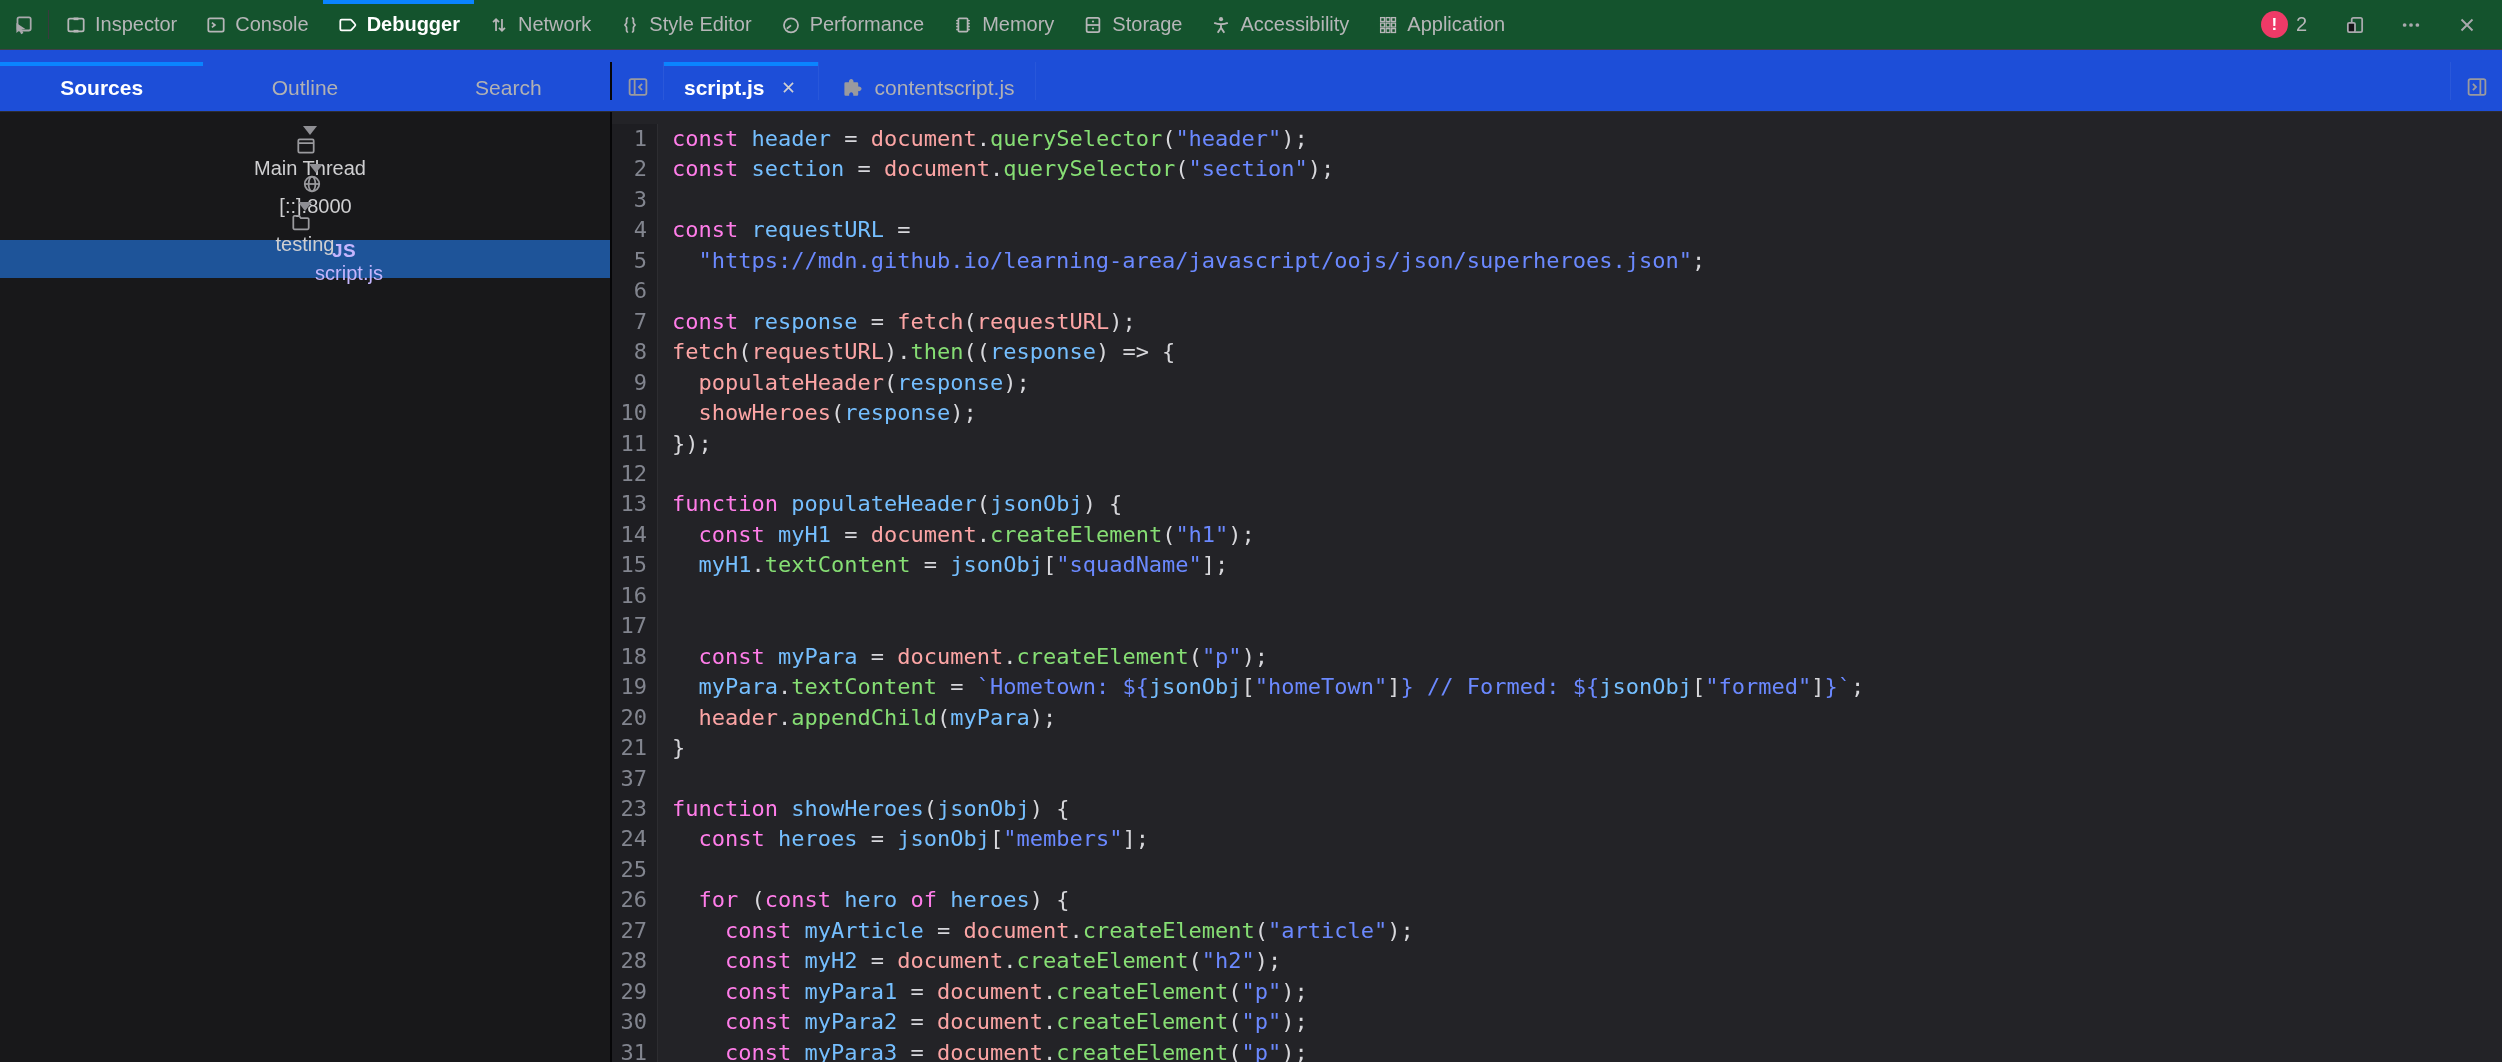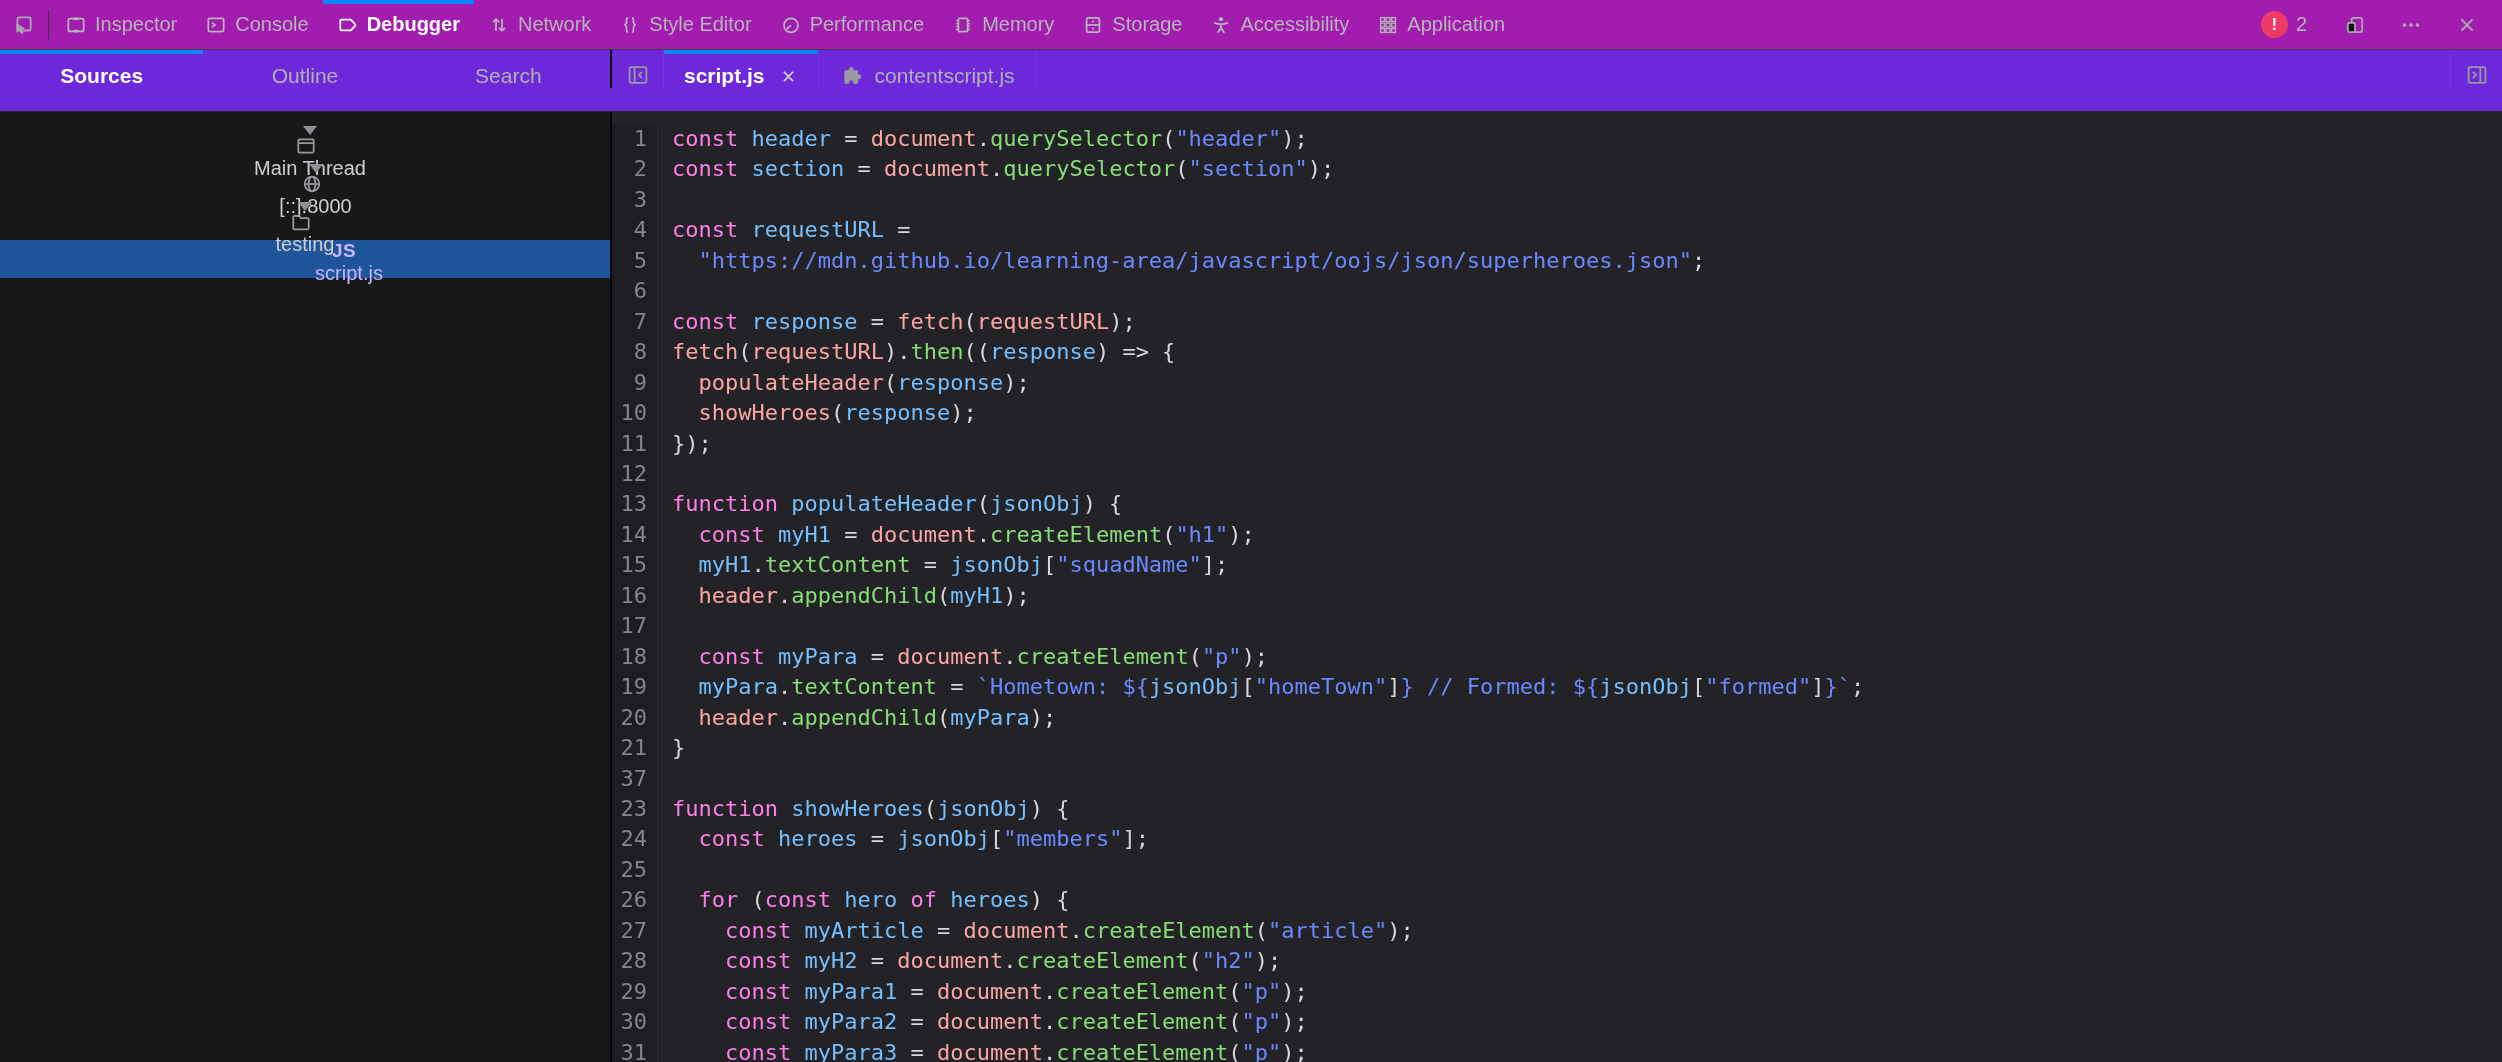--- a/index.html
+++ b/index.html
@@ -1,41 +1,41 @@
 <!DOCTYPE html>
 <html><head>
 <meta charset="utf-8">
 <style>
   * { margin:0; padding:0; box-sizing:border-box; }
   html,body { width:2502px; height:1062px; overflow:hidden; background:#18181a;
     font-family:"Liberation Sans", sans-serif; }
   .app { width:2502px; height:1062px; display:flex; flex-direction:column; }
 
   
-  .toolbar { height:50px; flex:0 0 50px; background:#a21caf; display:flex; align-items:stretch;
+  .toolbar { height:50px; flex:0 0 50px; background:#14532d; display:flex; align-items:stretch;
     border-bottom:1px solid #3f3f45; color:#b6b6b8; position:relative; }
   .tbtn { background:none; border:none; color:#a9a9ad; display:flex; align-items:center;
     justify-content:center; width:46px; cursor:pointer; }
   .vsep { width:1px; background:#3a3a3e; margin:10px 2px; }
   .tool-tabs { display:flex; align-items:stretch; }
   .tool-tab { position:relative; display:flex; align-items:center; gap:8px; padding:0 14px;
     color:#b6b6b8; font-size:20px; cursor:pointer; }
   .tool-tab.active { color:#ffffff; font-weight:600; }
   .tool-tab.active::before { content:""; position:absolute; top:0; left:0; right:0; height:4px;
     background:var(--accent,#0a84ff); }
   .tool-tab .ticon { display:flex; width:22px; height:22px; align-items:center; justify-content:center; }
   .toolbar-right { margin-left:auto; display:flex; align-items:center; gap:10px; padding-right:12px; }
   .err-wrap { display:flex; align-items:center; gap:8px; cursor:pointer; }
   .err-badge { width:27px; height:27px; border-radius:50%; background:#ee3a67; color:#fff;
     font-weight:700; font-size:17px; display:flex; align-items:center; justify-content:center; }
   .err-count { color:#b6b6b8; font-size:20px; }
   svg { display:block; }
 
   
-  .row2 { height:62px; flex:0 0 62px; background:#6d28d9; display:flex; align-items:flex-start;
+  .row2 { height:62px; flex:0 0 62px; background:#1d4ed8; display:flex; align-items:center;
     border-bottom:1px solid #2c2c30; }
   .panel-header { width:612px; flex:0 0 612px; display:flex; border-right:2px solid #060608; }
   .ptab { position:relative; flex:1 1 0; display:flex; align-items:center; justify-content:center;
     padding-top:14px; color:#b1b1b3; font-size:21px; cursor:pointer; }
   .ptab.active { color:#ffffff; font-weight:600; }
   .ptab.active::before { content:""; position:absolute; top:0; left:0; right:0; height:4px;
     background:var(--accent,#0a84ff); }
   .tabstrip { flex:1 1 auto; display:flex; align-items:stretch; position:relative; }
   .strip-btn { background:none; border:none; color:#9a9a9e; width:52px; display:flex;
     align-items:center; justify-content:center; padding-top:12px; cursor:pointer;
@@ -325,21 +325,21 @@
         <div class="cline"><span class="ln">6</span><span class="ctext"> </span></div>
         <div class="cline"><span class="ln">7</span><span class="ctext"><span class="tk-k">const </span><span class="tk-d">response</span><span class="tk-o"> = </span><span class="tk-g">fetch</span><span class="tk-o">(</span><span class="tk-g">requestURL</span><span class="tk-o">);</span></span></div>
         <div class="cline"><span class="ln">8</span><span class="ctext"><span class="tk-g">fetch</span><span class="tk-o">(</span><span class="tk-g">requestURL</span><span class="tk-o">).</span><span class="tk-p">then</span><span class="tk-o">((</span><span class="tk-d">response</span><span class="tk-o">) =&gt; {</span></span></div>
         <div class="cline"><span class="ln">9</span><span class="ctext"><span class="tk-o">  </span><span class="tk-g">populateHeader</span><span class="tk-o">(</span><span class="tk-d">response</span><span class="tk-o">);</span></span></div>
         <div class="cline"><span class="ln">10</span><span class="ctext"><span class="tk-o">  </span><span class="tk-g">showHeroes</span><span class="tk-o">(</span><span class="tk-d">response</span><span class="tk-o">);</span></span></div>
         <div class="cline"><span class="ln">11</span><span class="ctext"><span class="tk-o">});</span></span></div>
         <div class="cline"><span class="ln">12</span><span class="ctext"> </span></div>
         <div class="cline"><span class="ln">13</span><span class="ctext"><span class="tk-k">function </span><span class="tk-d">populateHeader</span><span class="tk-o">(</span><span class="tk-d">jsonObj</span><span class="tk-o">) {</span></span></div>
         <div class="cline"><span class="ln">14</span><span class="ctext"><span class="tk-o">  </span><span class="tk-k">const </span><span class="tk-d">myH1</span><span class="tk-o"> = </span><span class="tk-g">document</span><span class="tk-o">.</span><span class="tk-p">createElement</span><span class="tk-o">(</span><span class="tk-s">"h1"</span><span class="tk-o">);</span></span></div>
         <div class="cline"><span class="ln">15</span><span class="ctext"><span class="tk-o">  </span><span class="tk-d">myH1</span><span class="tk-o">.</span><span class="tk-p">textContent</span><span class="tk-o"> = </span><span class="tk-d">jsonObj</span><span class="tk-o">[</span><span class="tk-s">"squadName"</span><span class="tk-o">];</span></span></div>
-        <div class="cline"><span class="ln">16</span><span class="ctext"><span class="tk-o">  </span><span class="tk-g">header</span><span class="tk-o">.</span><span class="tk-p">appendChild</span><span class="tk-o">(</span><span class="tk-d">myH1</span><span class="tk-o">);</span></span></div>
+        <div class="cline"><span class="ln">16</span></div>
         <div class="cline"><span class="ln">17</span><span class="ctext"> </span></div>
         <div class="cline"><span class="ln">18</span><span class="ctext"><span class="tk-o">  </span><span class="tk-k">const </span><span class="tk-d">myPara</span><span class="tk-o"> = </span><span class="tk-g">document</span><span class="tk-o">.</span><span class="tk-p">createElement</span><span class="tk-o">(</span><span class="tk-s">"p"</span><span class="tk-o">);</span></span></div>
         <div class="cline"><span class="ln">19</span><span class="ctext"><span class="tk-o">  </span><span class="tk-d">myPara</span><span class="tk-o">.</span><span class="tk-p">textContent</span><span class="tk-o"> = </span><span class="tk-s">`Hometown: ${</span><span class="tk-d">jsonObj</span><span class="tk-o">[</span><span class="tk-s">"homeTown"</span><span class="tk-o">]</span><span class="tk-s">} // Formed: ${</span><span class="tk-d">jsonObj</span><span class="tk-o">[</span><span class="tk-s">"formed"</span><span class="tk-o">]</span><span class="tk-s">}`</span><span class="tk-o">;</span></span></div>
         <div class="cline"><span class="ln">20</span><span class="ctext"><span class="tk-o">  </span><span class="tk-g">header</span><span class="tk-o">.</span><span class="tk-p">appendChild</span><span class="tk-o">(</span><span class="tk-d">myPara</span><span class="tk-o">);</span></span></div>
         <div class="cline"><span class="ln">21</span><span class="ctext"><span class="tk-o">}</span></span></div>
         <div class="cline"><span class="ln">37</span><span class="ctext"> </span></div>
         <div class="cline"><span class="ln">23</span><span class="ctext"><span class="tk-k">function </span><span class="tk-d">showHeroes</span><span class="tk-o">(</span><span class="tk-d">jsonObj</span><span class="tk-o">) {</span></span></div>
         <div class="cline"><span class="ln">24</span><span class="ctext"><span class="tk-o">  </span><span class="tk-k">const </span><span class="tk-d">heroes</span><span class="tk-o"> = </span><span class="tk-d">jsonObj</span><span class="tk-o">[</span><span class="tk-s">"members"</span><span class="tk-o">];</span></span></div>
         <div class="cline"><span class="ln">25</span><span class="ctext"> </span></div>
         <div class="cline"><span class="ln">26</span><span class="ctext"><span class="tk-o">  </span><span class="tk-k">for </span><span class="tk-o">(</span><span class="tk-k">const </span><span class="tk-d">hero</span><span class="tk-k"> of </span><span class="tk-d">heroes</span><span class="tk-o">) {</span></span></div>

